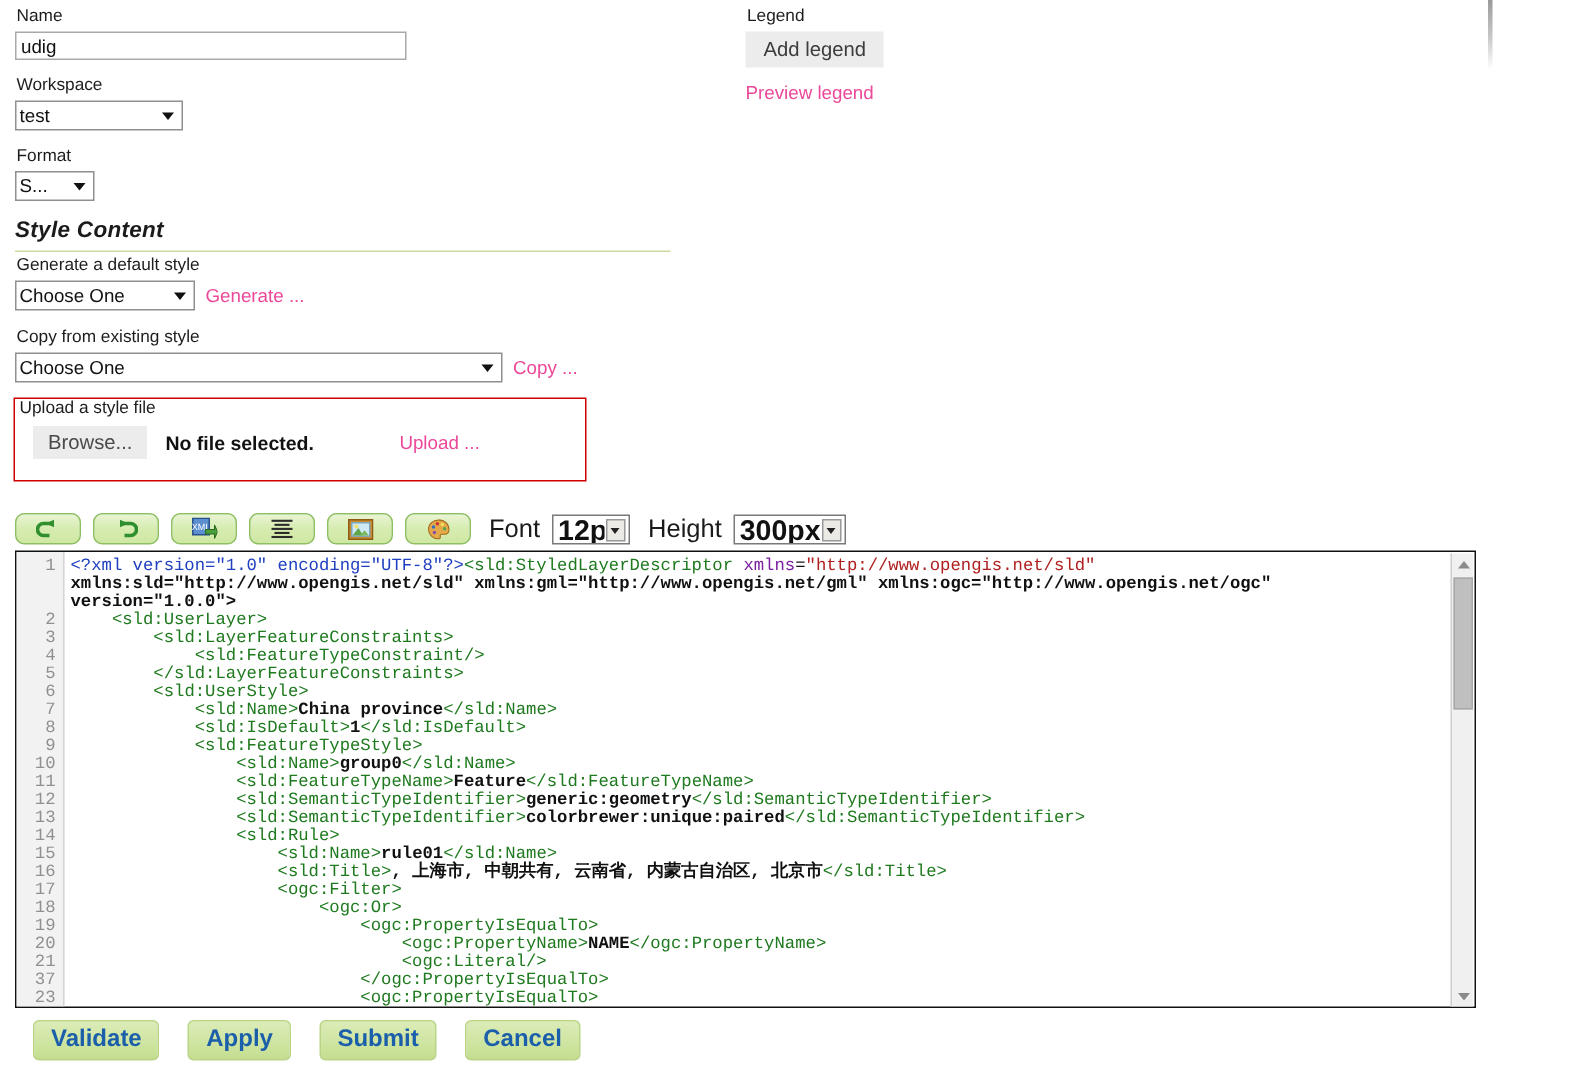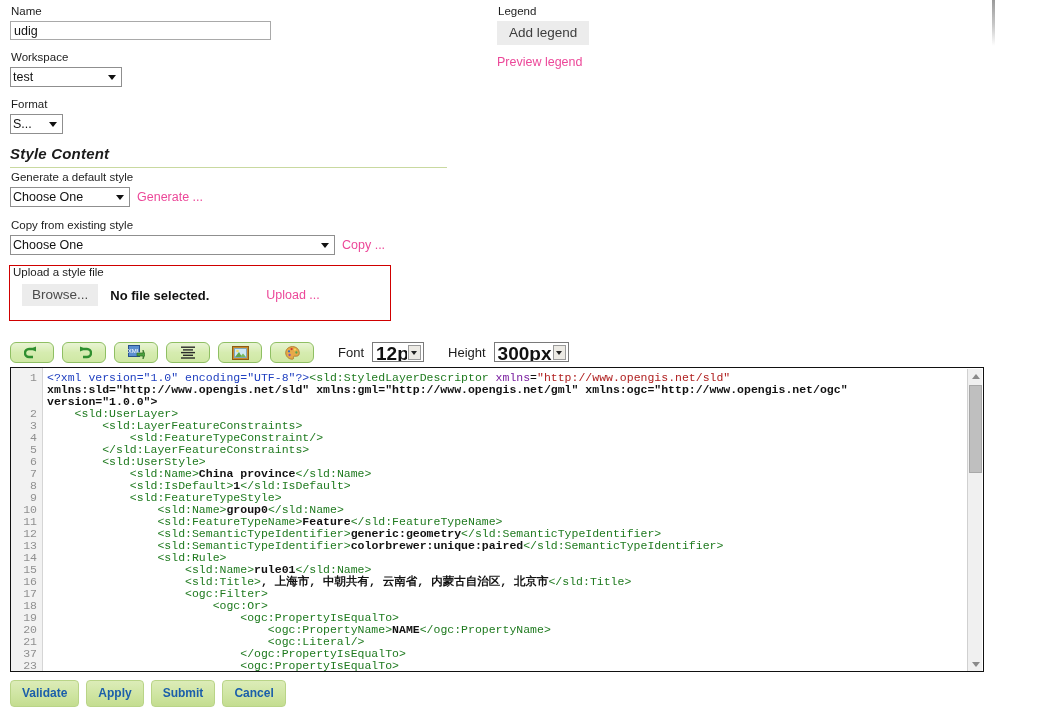--- a/index.html
+++ b/index.html
@@ -204,23 +204,23 @@
     border-radius: 6px;
     background: linear-gradient(to bottom, #e9f4d4 0%, #d6ecb0 50%, #cfe8a4 100%);
     display: flex;
     align-items: center;
     justify-content: center;
     cursor: pointer;
     box-sizing: border-box;
   }
   .tb-btn svg { display: block; }
   .tb-text {
-    font-size: 13px;
+    font-size: 17px;
     color: #1b1b1b;
-    margin-left: 16px;
+    margin-left: 4px;
   }
   .mini-sel {
     box-sizing: border-box;
     height: 20px;
     border: 1px solid #7a7a7a;
     background: #fff;
     font-family: "Liberation Sans", sans-serif;
     font-size: 19px;
     font-weight: bold;
     color: #111;
@@ -348,25 +348,26 @@
     top: 680px;
     display: flex;
     gap: 7px;
   }
   .btn-green {
     background: linear-gradient(to bottom, #dcecb8 0%, #cfe5a2 55%, #c4dd90 100%);
     border: 1px solid #b9d487;
     border-radius: 4px;
     color: #1b5faa;
     font-family: "Liberation Sans", sans-serif;
-    font-size: 12px;
+    font-size: 16px;
     font-weight: bold;
     padding: 5px 11px 6px 11px;
     cursor: pointer;
     line-height: 14px;
+    margin-left: 12px;
   }
 </style>
 </head>
 <body>
 
 <div class="page">
 
   <div class="edge-shadow"></div>
 
   <div class="form-left">

